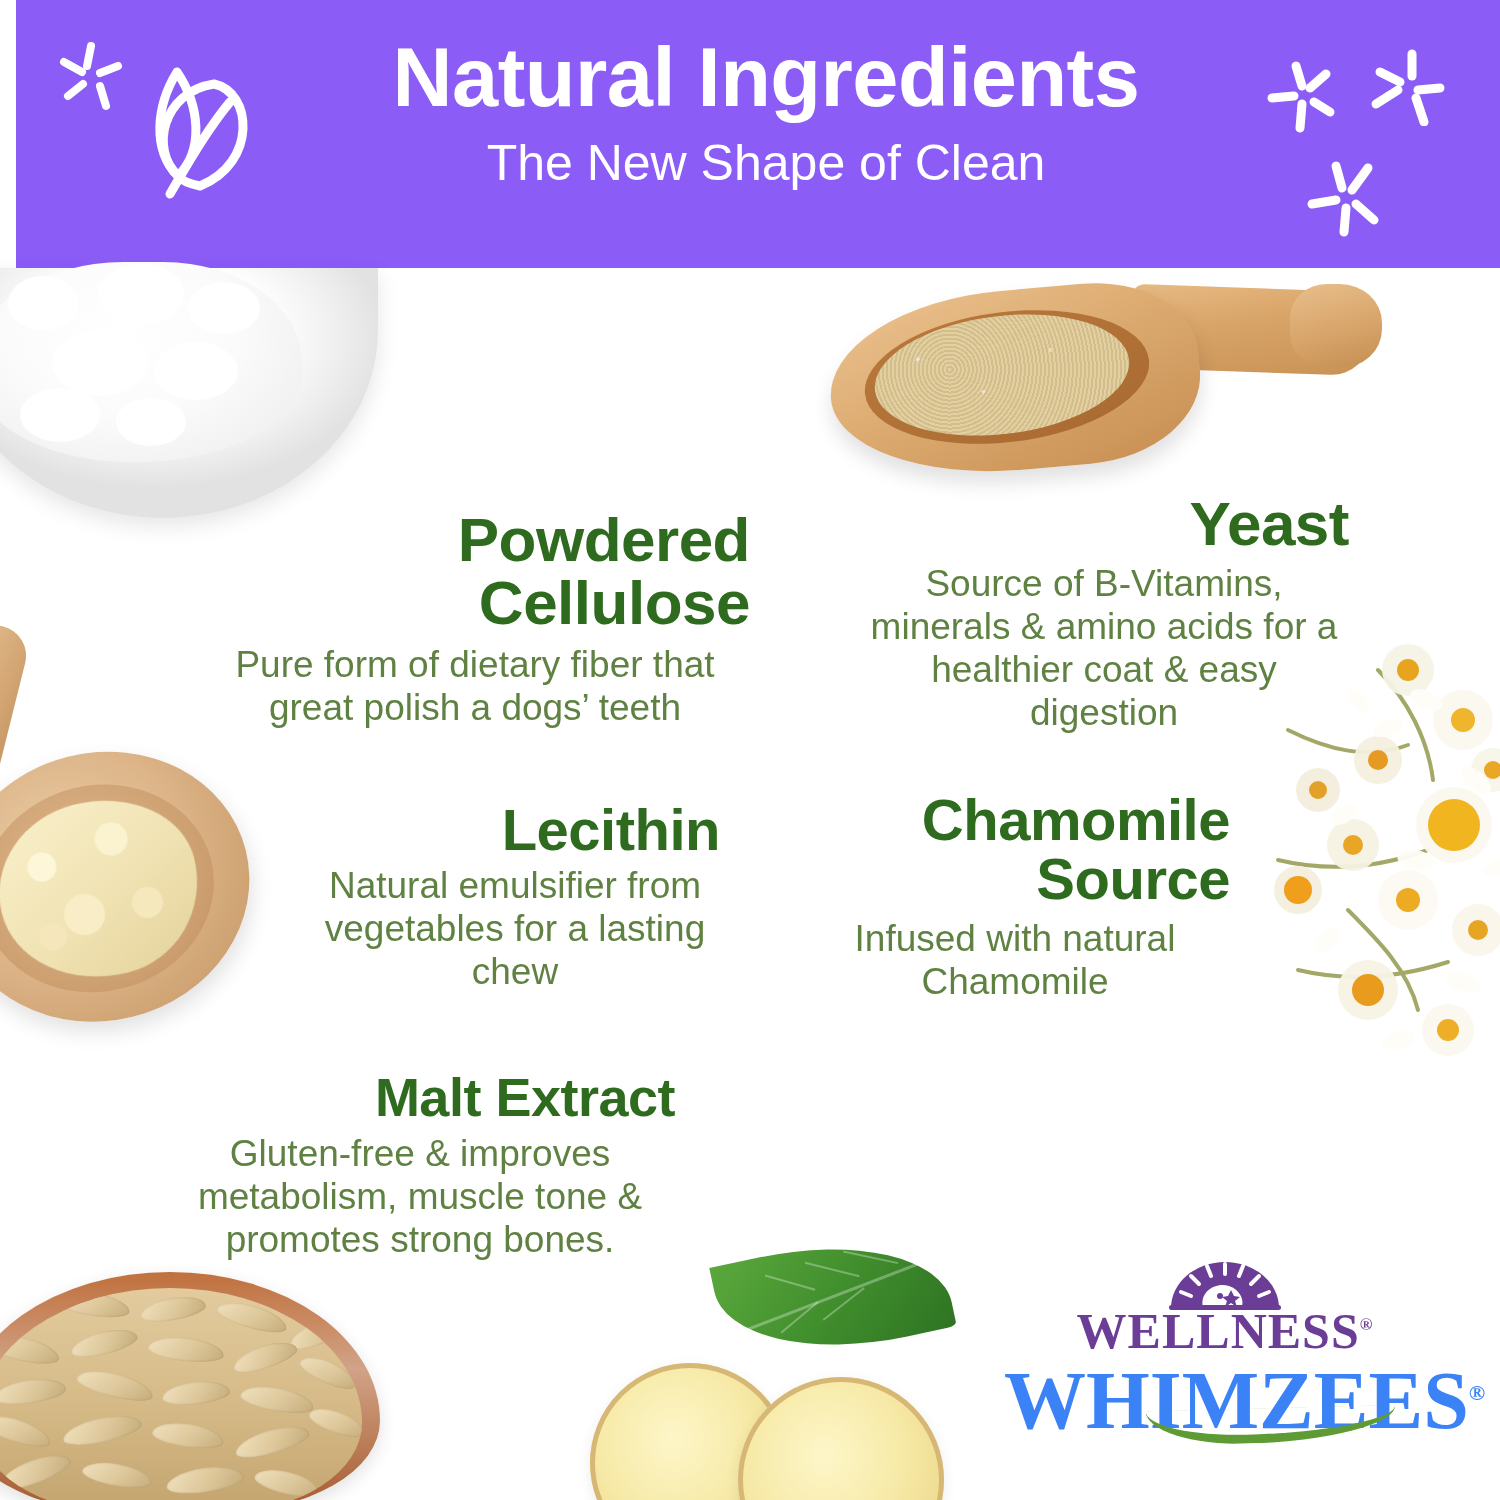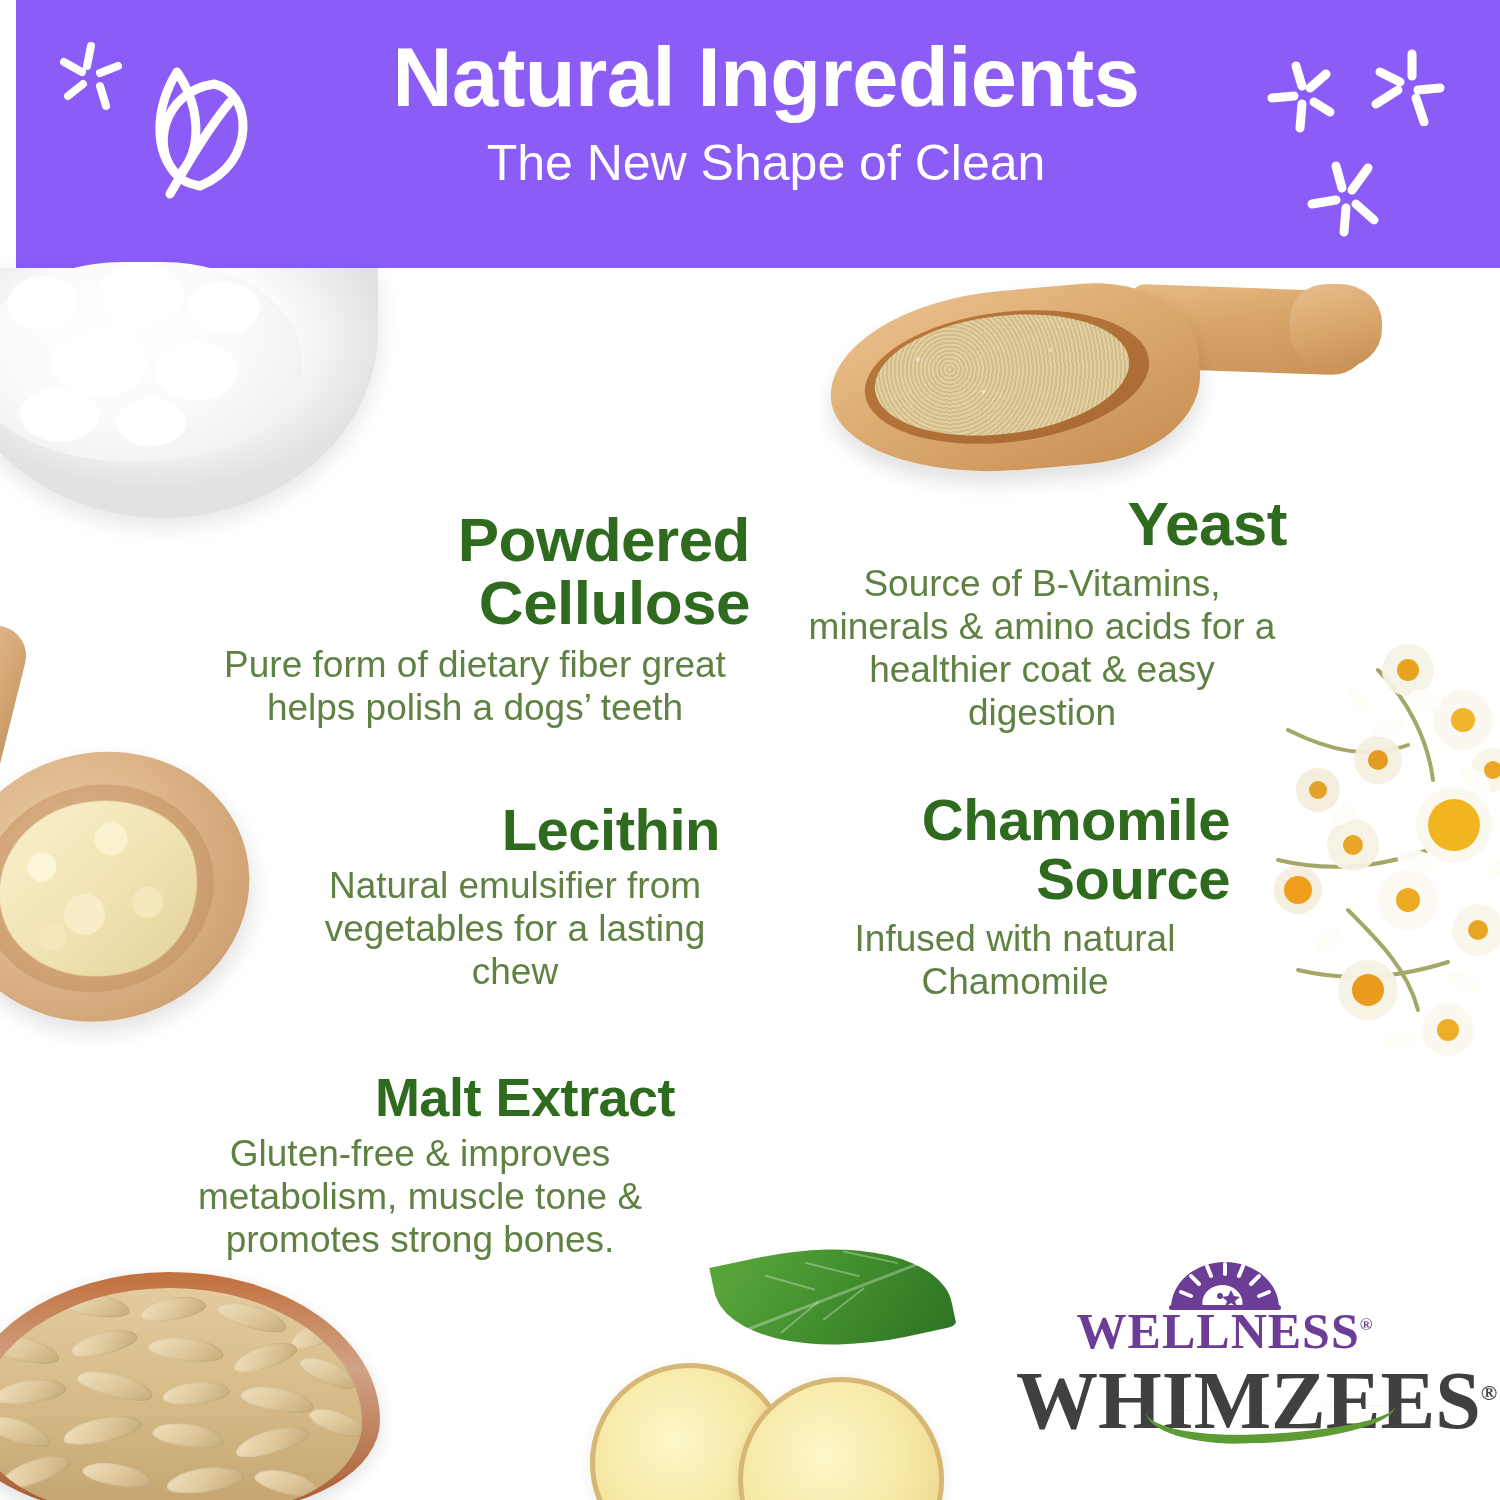--- a/index.html
+++ b/index.html
@@ -186,21 +186,21 @@
   }
   .ing-desc{
     color:#5f8142;font-weight:normal;line-height:1.16;margin:6px 0 0 0;
   }
 
   
   #blk-powdered-cellulose{left:200px;top:508px;width:550px;}
   #blk-powdered-cellulose .ing-title{font-size:62px;}
   #blk-powdered-cellulose .ing-desc{font-size:37px;margin-top:10px;}
 
-  #blk-yeast{left:797px;top:492px;width:490px;}
+  #blk-yeast{left:859px;top:492px;width:490px;}
   #blk-yeast .ing-title{font-size:62px;}
   #blk-yeast .ing-desc{font-size:37px;margin-top:8px;}
 
   #blk-lecithin{left:310px;top:800px;width:410px;}
   #blk-lecithin .ing-title{font-size:58px;}
   #blk-lecithin .ing-desc{font-size:37px;}
 
   #blk-chamomile-extract{left:800px;top:790px;width:430px;}
   #blk-chamomile-extract .ing-title{font-size:58px;}
   #blk-chamomile-extract .ing-desc{font-size:37px;margin-top:10px;}
@@ -218,22 +218,22 @@
   .logo-emblem{position:relative;width:100%;height:50px;}
   .logo-wellness{
     font-family:"Liberation Serif", serif;
     font-size:50px;font-weight:bold;color:#6b3d96;
     letter-spacing:1px;margin:0;line-height:1;
     position:relative;top:-2px;
   }
   .logo-reg{font-size:17px;vertical-align:super;}
   .logo-whimzees{
     font-family:"Liberation Serif", serif;
-    font-size:82px;font-weight:bold;color:#404040;
-    letter-spacing:0px;margin:2px 0 0 16px;line-height:1;
+    font-size:82px;font-weight:bold;color:#3b82f6;
+    letter-spacing:0px;margin:2px 0 0 4px;line-height:1;
     position:relative;
   }
   .logo-reg-g{font-size:22px;vertical-align:super;}
   .whim-swash{
     position:absolute;left:146px;top:150px;width:250px;height:26px;
     border-bottom:9px solid #5f9b35;
     border-radius:0 0 60% 40%/0 0 100% 100%;
     transform:rotate(-1.5deg);
   }
 </style>
@@ -442,21 +442,21 @@
       <div class="leaf-vein" style="left:98px;top:62px;width:52px;height:2px;transform:rotate(-26deg);"></div>
     </div>
     <div class="potato-half" style="left:0px;top:78px;width:200px;height:200px;"></div>
     <div class="potato-skin" style="left:0px;top:78px;width:190px;height:190px;"></div>
     <div class="potato-half" style="left:148px;top:92px;width:206px;height:206px;"></div>
     <div class="potato-skin" style="left:148px;top:92px;width:196px;height:196px;"></div>
   </div>
 
   <div class="block" id="blk-powdered-cellulose">
     <h2 class="ing-title">Powdered Cellulose</h2>
-    <p class="ing-desc">Pure form of dietary fiber great helps polish a dogs’ teeth</p>
+    <p class="ing-desc">Pure form of dietary fiber that great polish a dogs’ teeth</p>
   </div>
 
   <div class="block" id="blk-yeast">
     <h2 class="ing-title">Yeast</h2>
     <p class="ing-desc">Source of B-Vitamins, minerals &amp; amino acids for a healthier coat &amp; easy digestion</p>
   </div>
 
   <div class="block" id="blk-lecithin">
     <h2 class="ing-title">Lecithin</h2>
     <p class="ing-desc">Natural emulsifier from vegetables for a lasting chew</p>

